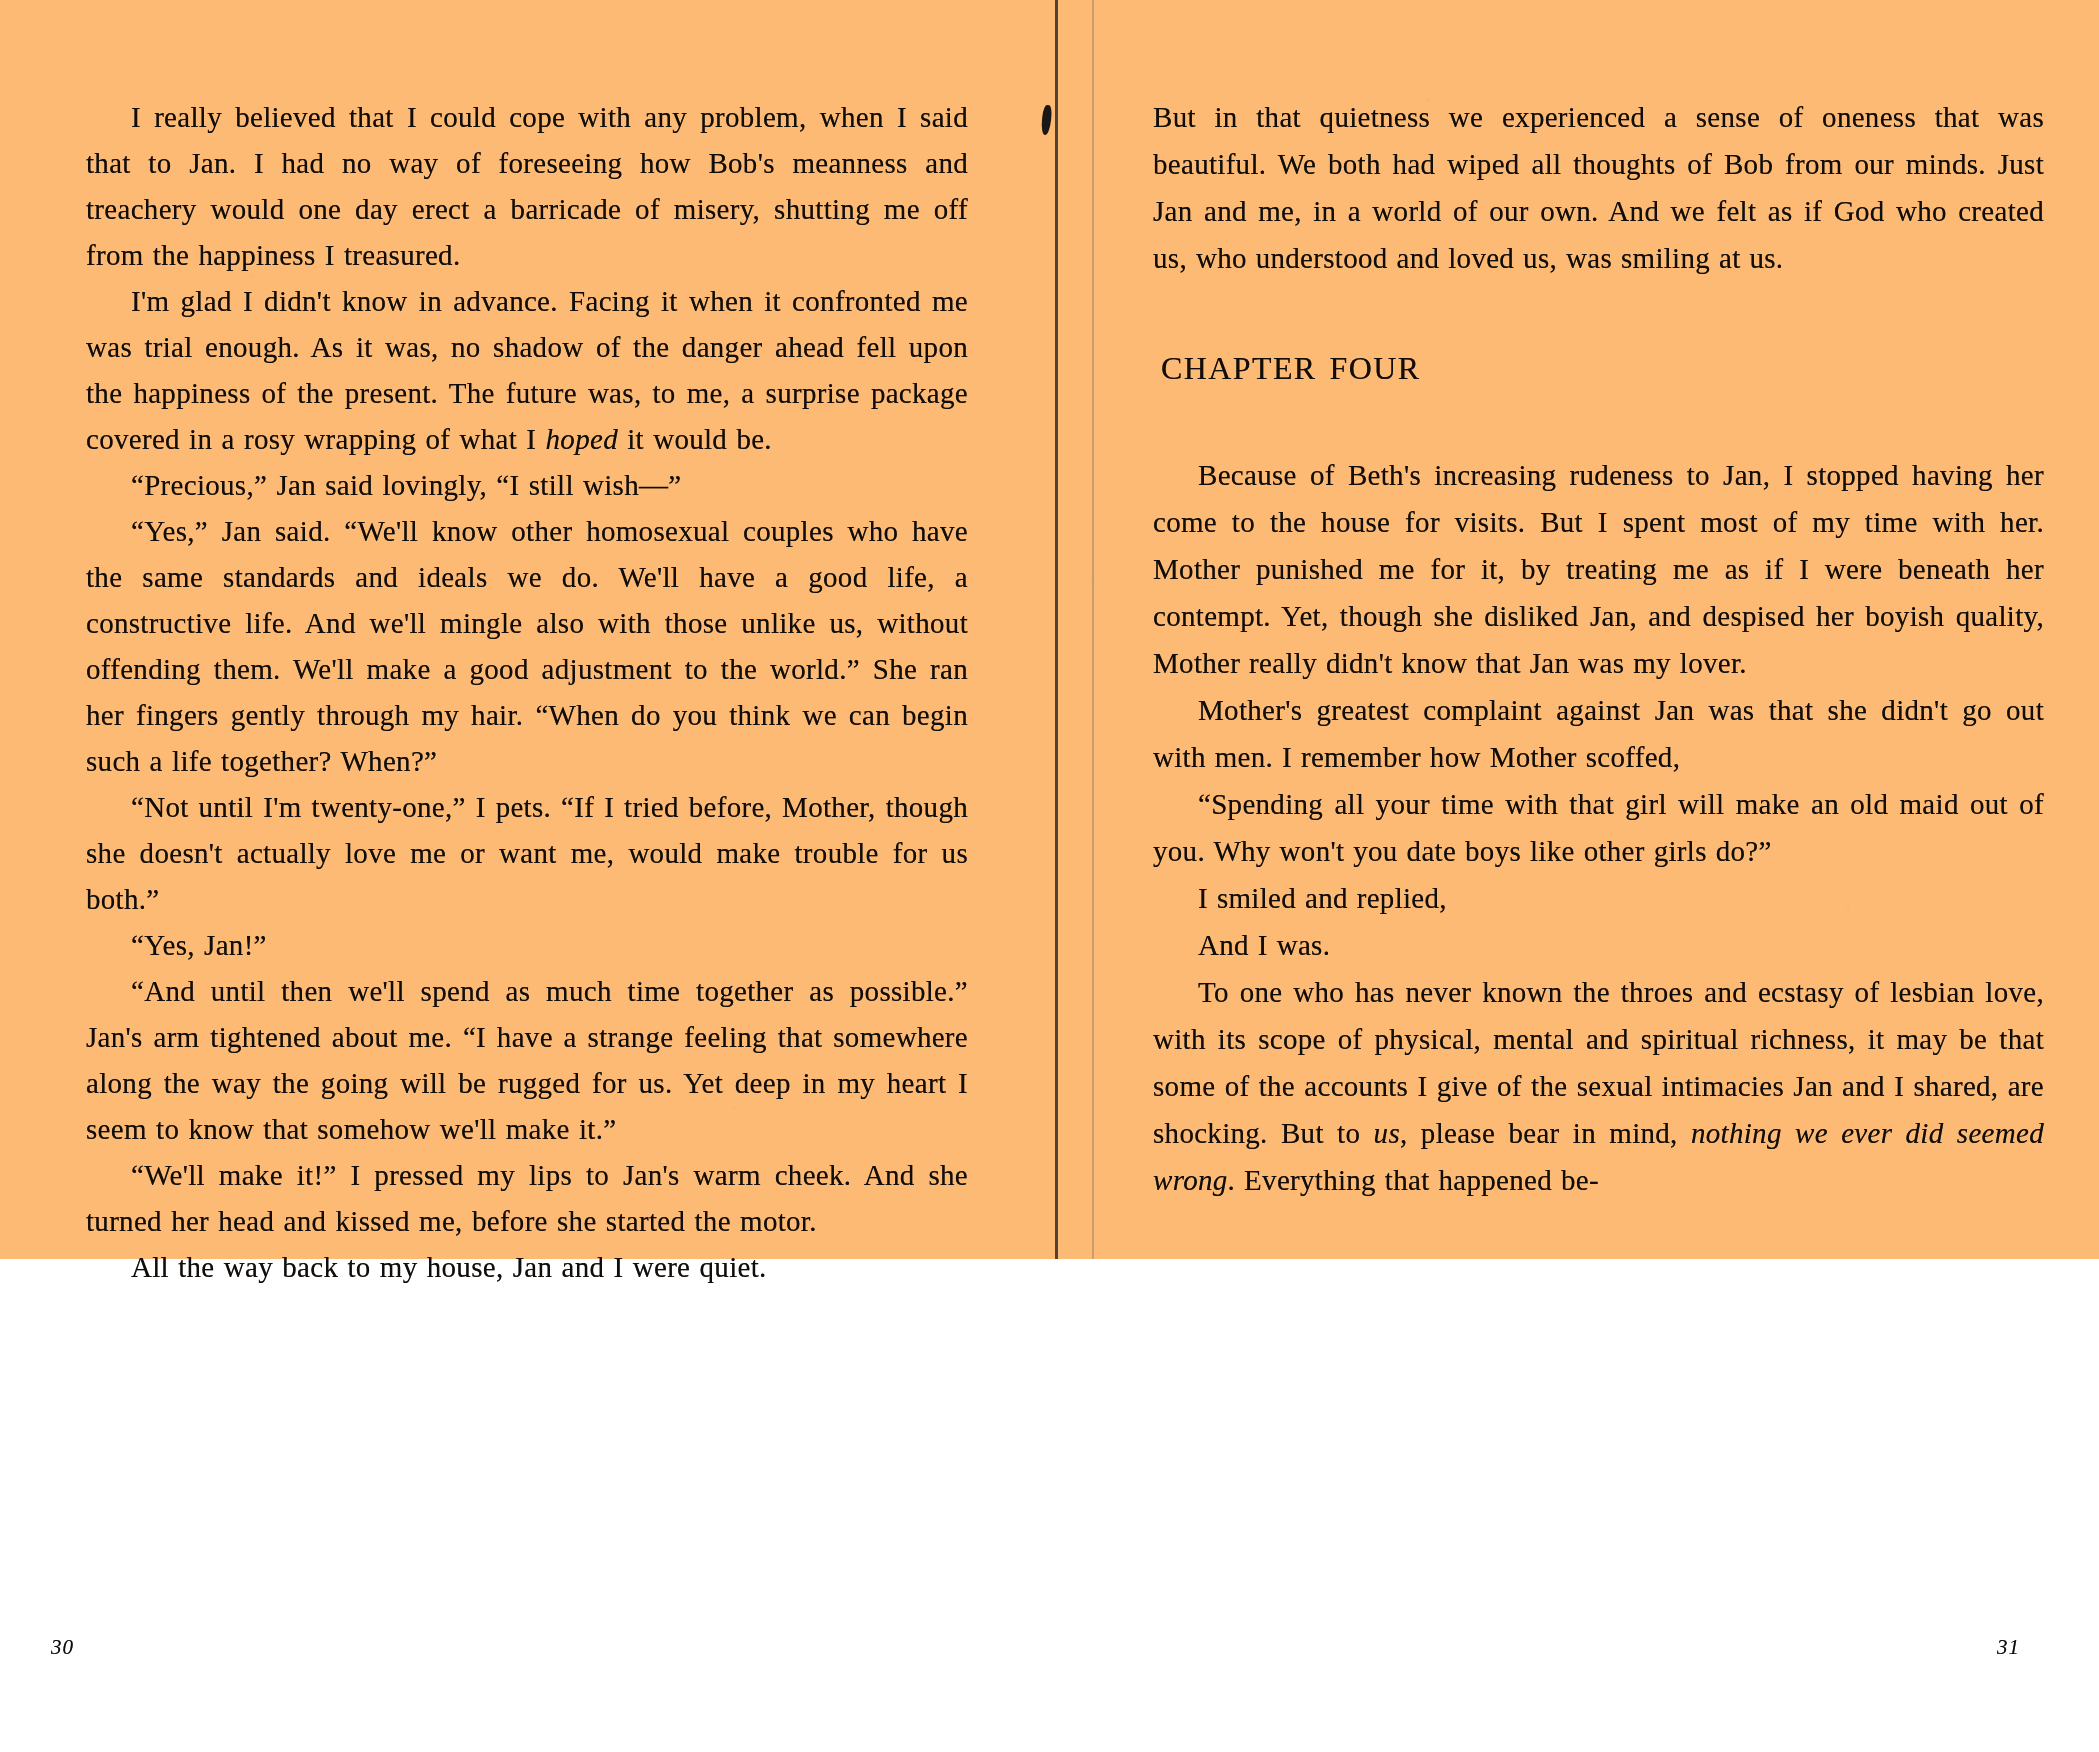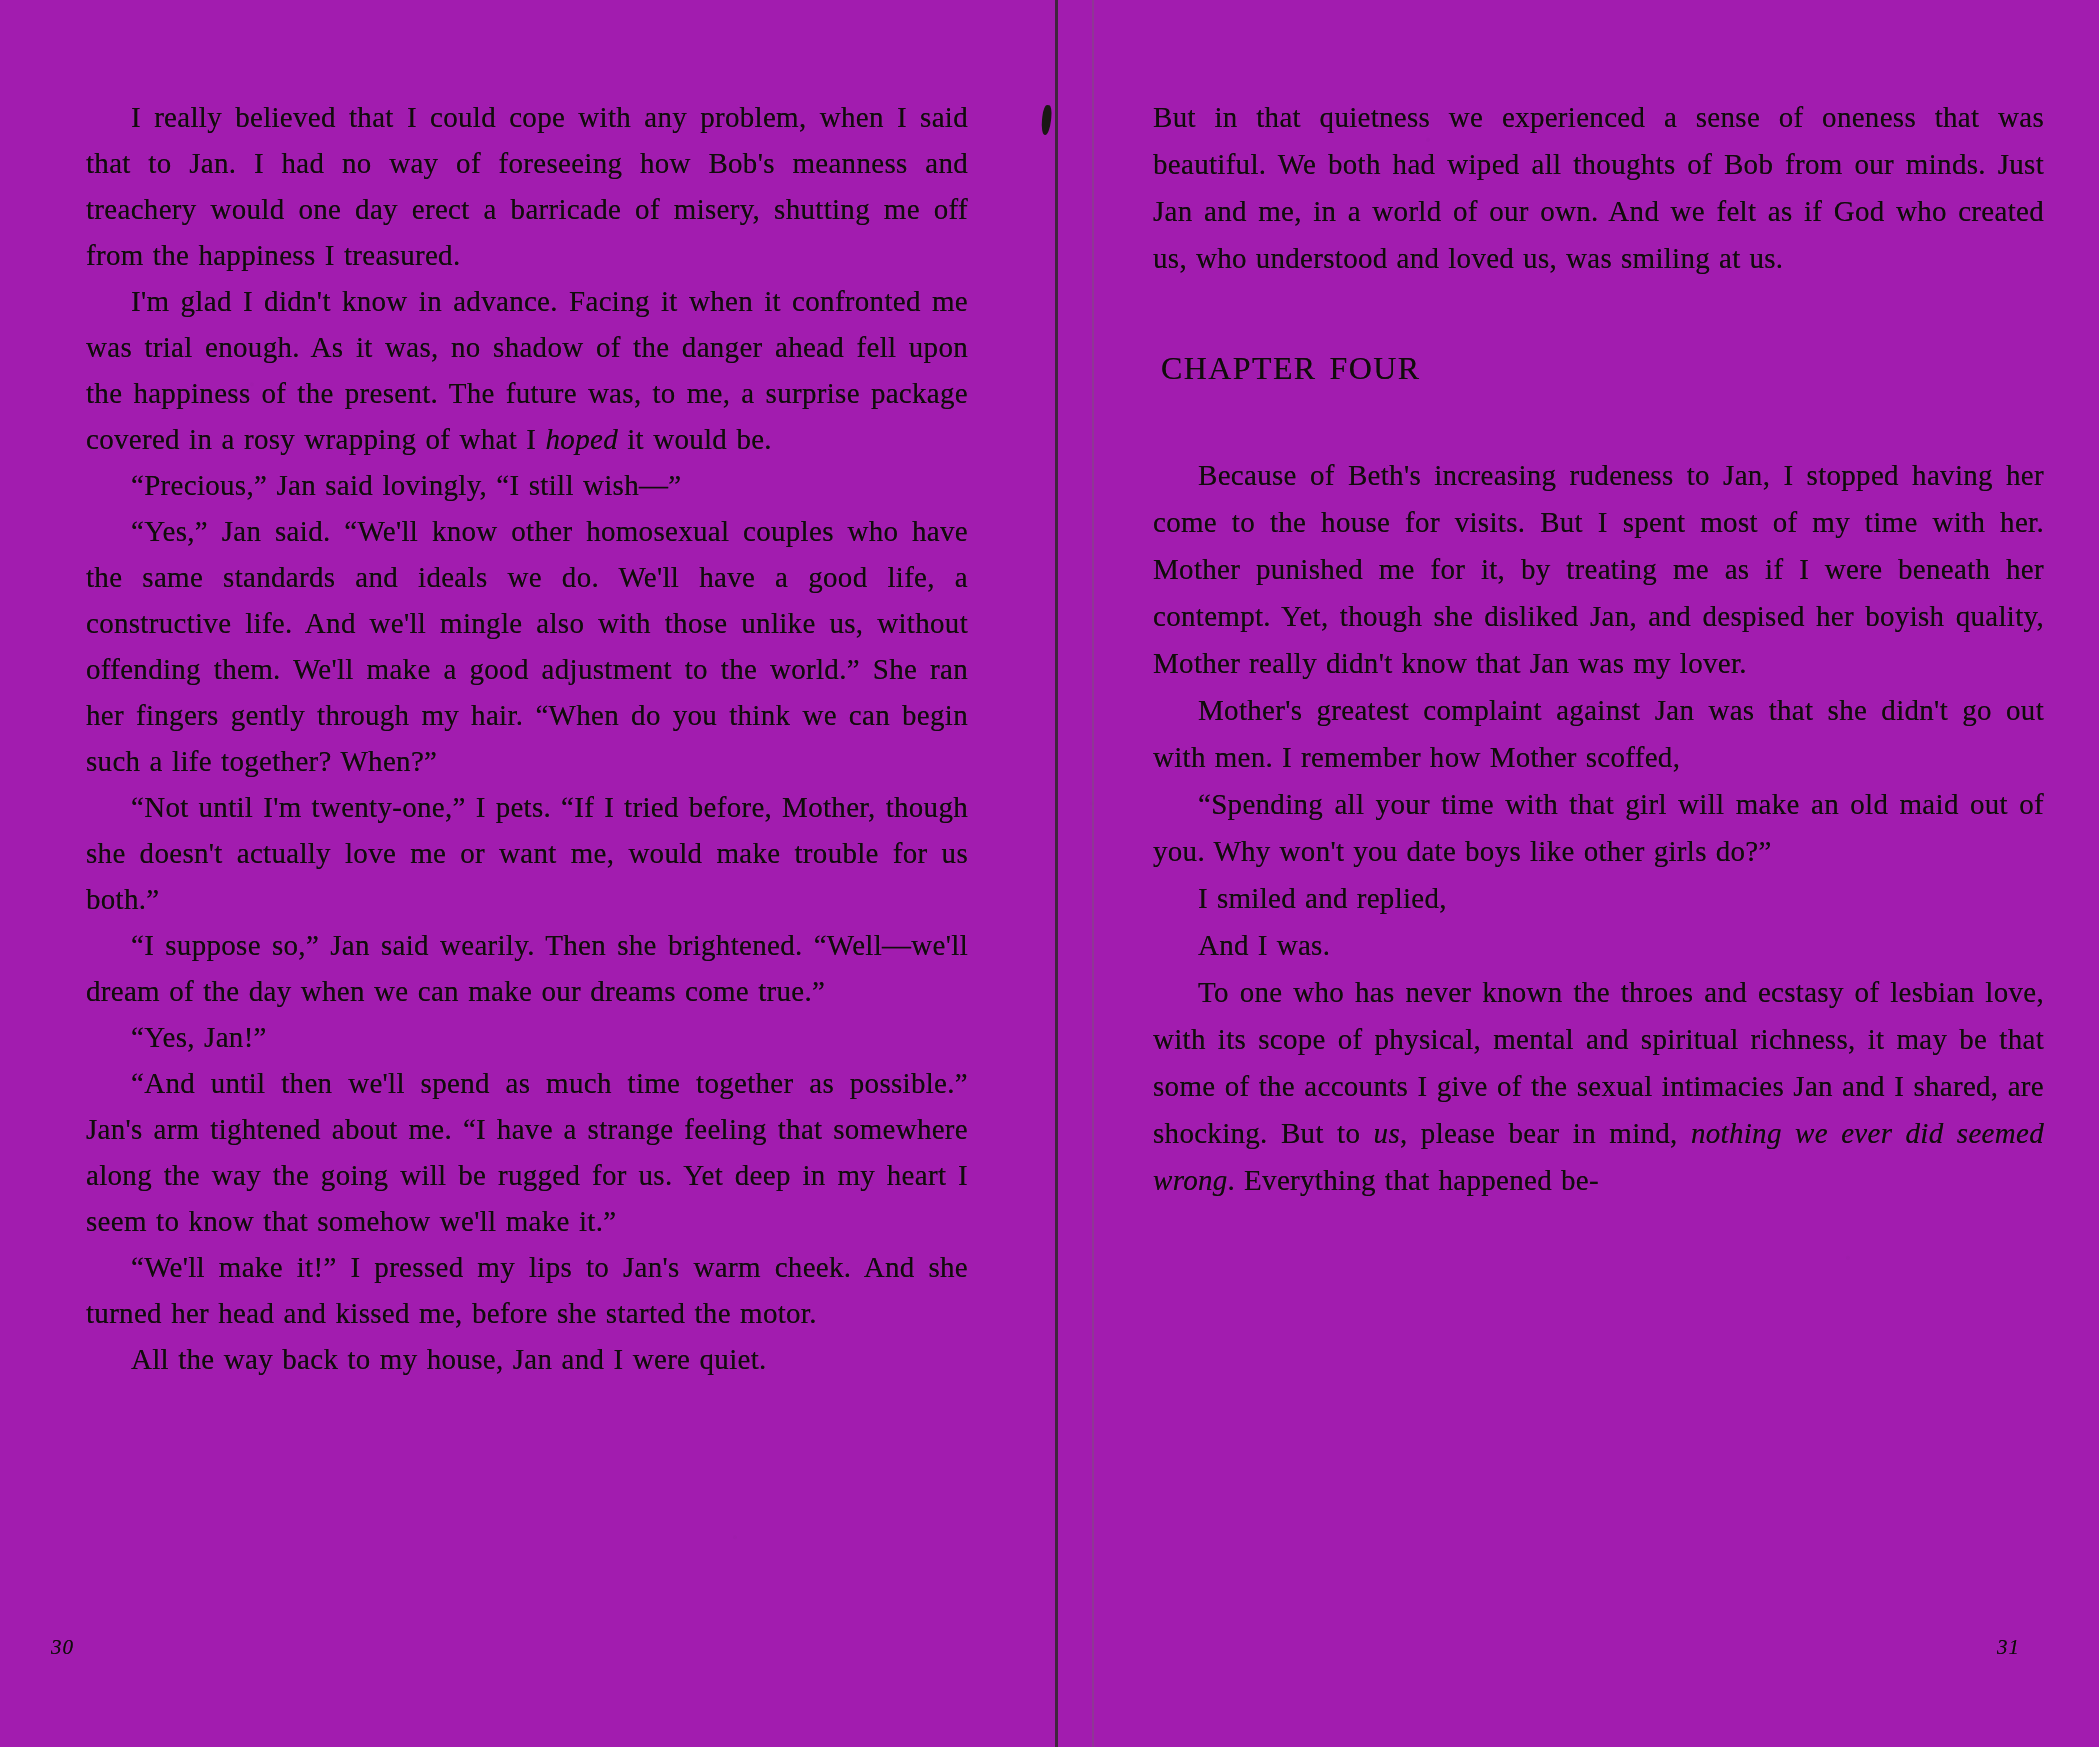--- a/index.html
+++ b/index.html
@@ -10,22 +10,22 @@
   body {
     width: 2100px;
     height: 1753px;
     font-family: "Liberation Serif", serif;
     color: #100d0a;
     overflow: hidden;
   }
   .page-scan {
     position: relative;
     width: 2100px;
-    height: 1747px;
-    background: #a21caf;
+    height: 1259px;
+    background: #fdba74;
   }
   
   .grain {
     position: absolute;
     inset: 0;
     pointer-events: none;
     background:
       radial-gradient(circle at 12% 22%, rgba(0,0,0,0.015) 0 1.7px, transparent 2.6px),
       radial-gradient(circle at 68% 8%, rgba(0,0,0,0.02) 0 1.7px, transparent 2.6px),
       radial-gradient(circle at 88% 72%, rgba(0,0,0,0.015) 0 1.7px, transparent 2.6px),
@@ -117,21 +117,20 @@
   <div class="gutter"></div>
   <div class="gutter inner"></div>
   <div class="gutter-mark"></div>
 
   <div class="col col-left">
     <p>I really believed that I could cope with any problem, when I said that to Jan. I had no way of foreseeing how Bob's meanness and treachery would one day erect a barricade of misery, shutting me off from the happiness I treasured.</p>
     <p>I'm glad I didn't know in advance. Facing it when it confronted me was trial enough. As it was, no shadow of the danger ahead fell upon the happiness of the present. The future was, to me, a surprise package covered in a rosy wrapping of what I <em>hoped</em> it would be.</p>
     <p>“Precious,” Jan said lovingly, “I still wish—”</p>
     <p>“Yes,” Jan said. “We'll know other homosexual couples who have the same standards and ideals we do. We'll have a good life, a constructive life. And we'll mingle also with those unlike us, without offending them. We'll make a good adjustment to the world.” She ran her fingers gently through my hair. “When do you think we can begin such a life together? When?”</p>
     <p>“Not until I'm twenty-one,” I pets. “If I tried before, Mother, though she doesn't actually love me or want me, would make trouble for us both.”</p>
-    <p>“I suppose so,” Jan said wearily. Then she brightened. “Well—we'll dream of the day when we can make our dreams come true.”</p>
     <p>“Yes, Jan!”</p>
     <p>“And until then we'll spend as much time together as possible.” Jan's arm tightened about me. “I have a strange feeling that somewhere along the way the going will be rugged for us. Yet deep in my heart I seem to know that somehow we'll make it.”</p>
     <p>“We'll make it!” I pressed my lips to Jan's warm cheek. And she turned her head and kissed me, before she started the motor.</p>
     <p>All the way back to my house, Jan and I were quiet.</p>
   </div>
 
   <div class="folio folio-left">30</div>
 
   <div class="col col-right">
     <p class="noindent">But in that quietness we experienced a sense of oneness that was beautiful. We both had wiped all thoughts of Bob from our minds. Just Jan and me, in a world of our own. And we felt as if God who created us, who understood and loved us, was smiling at us.</p>

